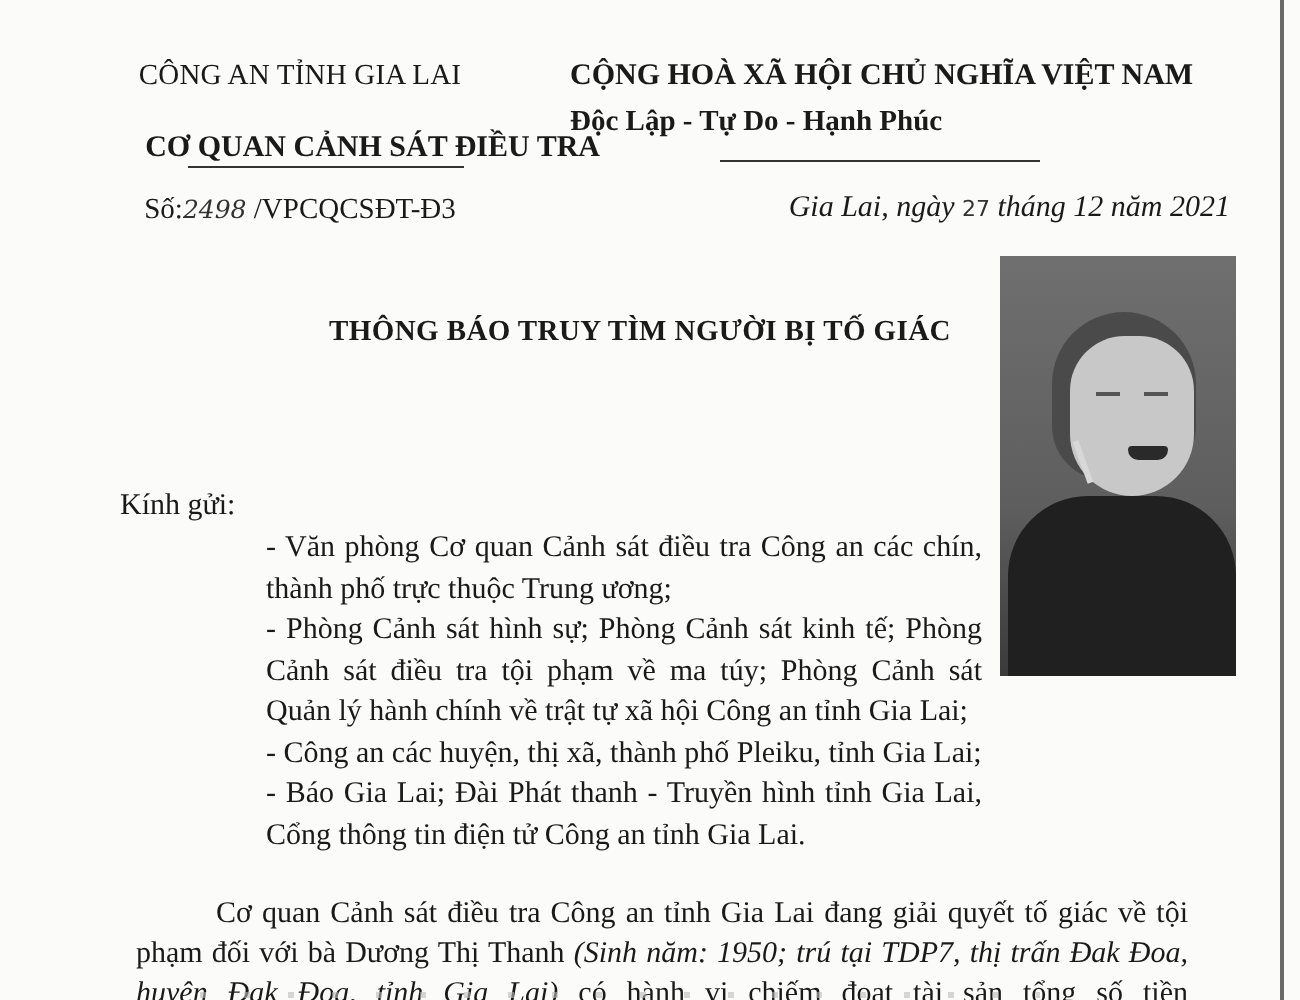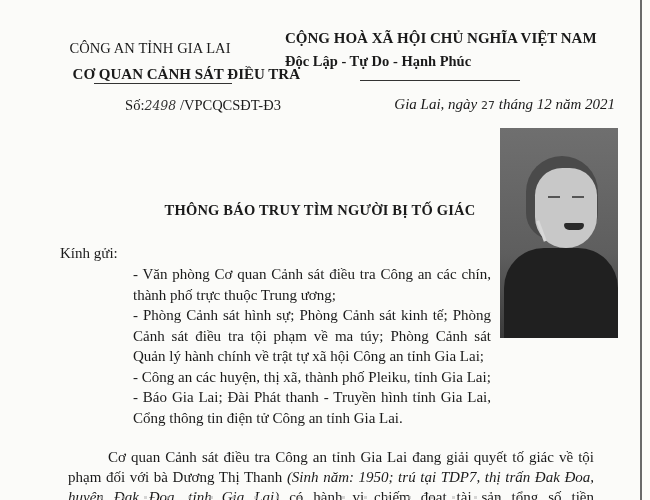--- a/index.html
+++ b/index.html
@@ -14,33 +14,33 @@
     background: #fbfbf9;
     font-family: "Liberation Serif", "DejaVu Serif", serif;
     color: #1a1a1a;
     overflow: hidden;
   }
   .vborder {
     position: absolute; left: 640px; top: 0; width: 2px; height: 500px;
     background: #6a6a6a;
   }
   .abs { position: absolute; white-space: nowrap; }
-  .hdr-left-1 { left: 0; width: 300px; top: 40px; text-align: center; font-size: 14.5px; letter-spacing: 0.1px; }
+  .hdr-left-1 { left: 0; width: 300px; top: 30px; text-align: center; font-size: 14.5px; letter-spacing: 0.1px; }
   .hdr-left-2 { left: 0; width: 300px; top: 66px; text-align: right; font-size: 15px; font-weight: bold; }
   .hdr-left-rule { left: 94px; top: 83px; width: 138px; height: 1px; background: #333; }
-  .doc-number { left: 16px; width: 300px; top: 97px; text-align: center; font-size: 14.5px; padding-left: 37px; }
+  .doc-number { left: 0; width: 300px; top: 97px; text-align: center; font-size: 14.5px; }
   .doc-number .hand { font-style: italic; font-family: "DejaVu Serif", serif; font-size: 12.5px; color: #333; }
 
   .hdr-right-1 { left: 285px; width: 330px; top: 30px; text-align: left; font-size: 15px; font-weight: bold; }
   .hdr-right-2 { left: 285px; width: 330px; top: 53px; text-align: left; font-size: 14.5px; font-weight: bold; }
   .hdr-right-rule { left: 360px; top: 80px; width: 160px; height: 1px; background: #333; }
   .doc-date { left: 285px; width: 330px; top: 96px; text-align: right; font-size: 15px; font-style: italic; }
   .doc-date .hand { font-style: normal; font-family: "DejaVu Sans", sans-serif; font-size: 11px; color: #333; }
 
-  .title { left: 100px; width: 440px; top: 158px; text-align: center; font-size: 14.5px; font-weight: bold; letter-spacing: 0.2px; margin-top: 44px; }
+  .title { left: 100px; width: 440px; top: 158px; text-align: center; font-size: 14.5px; font-weight: bold; letter-spacing: 0.2px; }
 
   .photo {
     position: absolute; left: 500px; top: 128px; width: 118px; height: 210px;
     background: #5a5a5a;
     overflow: hidden;
   }
   .photo .bg { position: absolute; inset: 0; background: linear-gradient(180deg, #6f6f6f 0%, #5e5e5e 60%, #3a3a3a 100%); }
   .photo .body { position: absolute; left: 4px; right: 0; top: 120px; bottom: 0; background: #202020; border-radius: 40px 40px 0 0; }
   .photo .hair { position: absolute; left: 26px; top: 28px; width: 72px; height: 84px; background: #4a4a4a; border-radius: 40px 40px 30px 30px; }
   .photo .face { position: absolute; left: 35px; top: 40px; width: 62px; height: 80px; background: #c8c8c8; border-radius: 30px 30px 34px 34px; }

